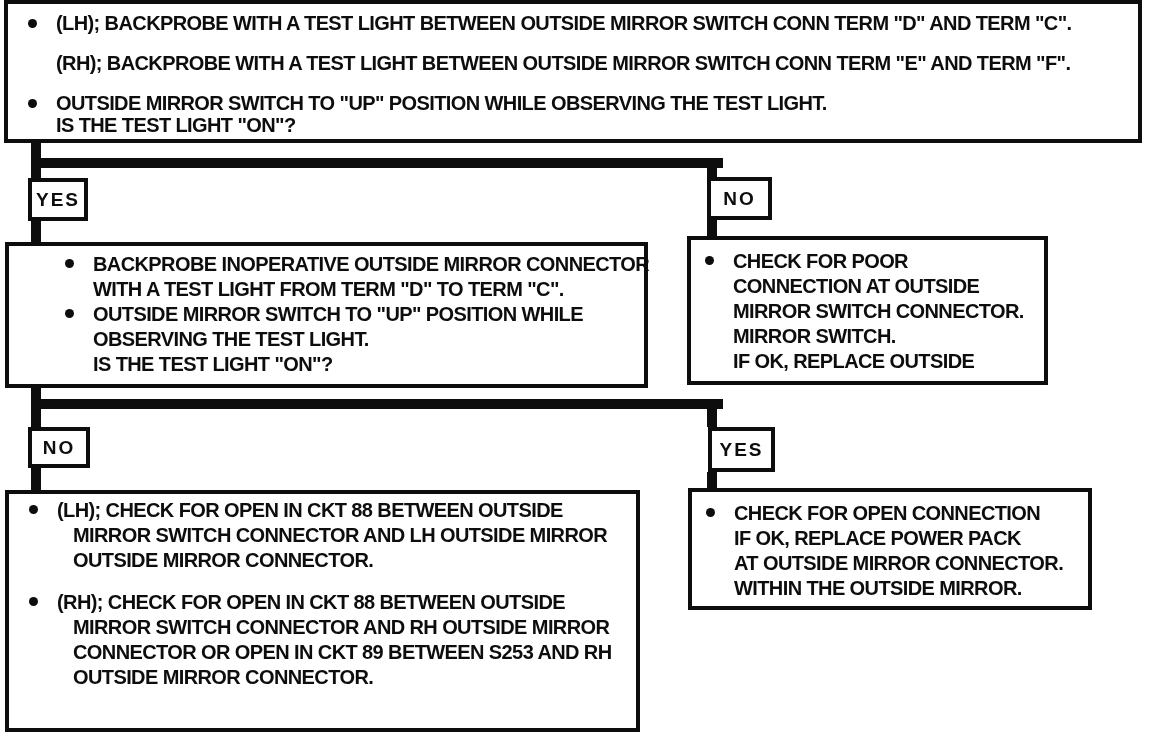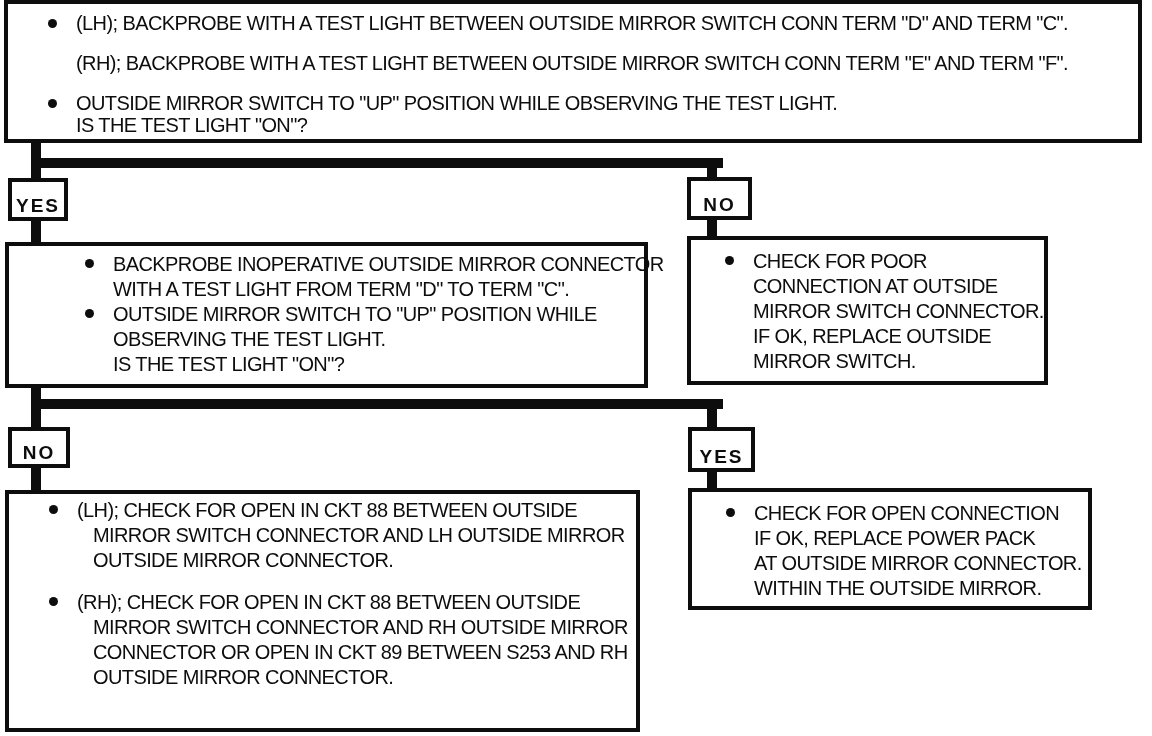--- a/index.html
+++ b/index.html
@@ -15,28 +15,28 @@
   .box {
     position:absolute;
     border:4px solid #0d0d0d;
     background:#ffffff;
   }
   .conn { position:absolute; background:#0d0d0d; }
   .lbl {
     position:absolute;
     border:4px solid #0d0d0d;
     background:#ffffff;
-    display:flex; align-items:flex-end; justify-content:center;
-    font-size:19px; font-weight:700; letter-spacing:2px;
+    display:flex; align-items:center; justify-content:center;
+    font-size:19px; font-weight:700; letter-spacing:2px;margin-left:20px;
   }
   .line {
     position:relative;
     white-space:nowrap;
-    font-size:20px; font-weight:400; letter-spacing:-0.6px;
-    line-height:25px; height:25px;margin-left:20px;
+    font-size:20px; font-weight:700; letter-spacing:-0.6px;
+    line-height:25px; height:25px;
   }
   .tbox .line { line-height:22px; height:22px; }
   .sp18 { margin-top:18px; }
   .gap17 { margin-top:17px; }
   .lbox .line { padding-left:48px; }
   .lbox .line.indent { padding-left:64px; }
   .rbox .line { padding-left:42px; }
   .dot {
     position:absolute;
     width:9px; height:9px; border-radius:50%;
@@ -111,24 +111,24 @@
       <span class="dot"></span>
       <span>CHECK FOR POOR</span>
     </div>
     <div class="line">
       <span>CONNECTION AT OUTSIDE</span>
     </div>
     <div class="line">
       <span>MIRROR SWITCH CONNECTOR.</span>
     </div>
     <div class="line">
-      <span>IF OK, REPLACE OUTSIDE</span>
+      <span>MIRROR SWITCH.</span>
     </div>
     <div class="line">
-      <span>MIRROR SWITCH.</span>
+      <span>IF OK, REPLACE OUTSIDE</span>
     </div>
   </div>
 
   <div class="conn" style="left:31px; top:388px; width:10px; height:39px;"></div>
   <div class="conn" style="left:31px; top:399px; width:692px; height:10px;"></div>
   <div class="conn" style="left:707px; top:399px; width:10px; height:28px;"></div>
 
   <div class="lbl" style="left:8px; top:427px; width:62px; height:41px;">
     <span>NO</span>
   </div>

